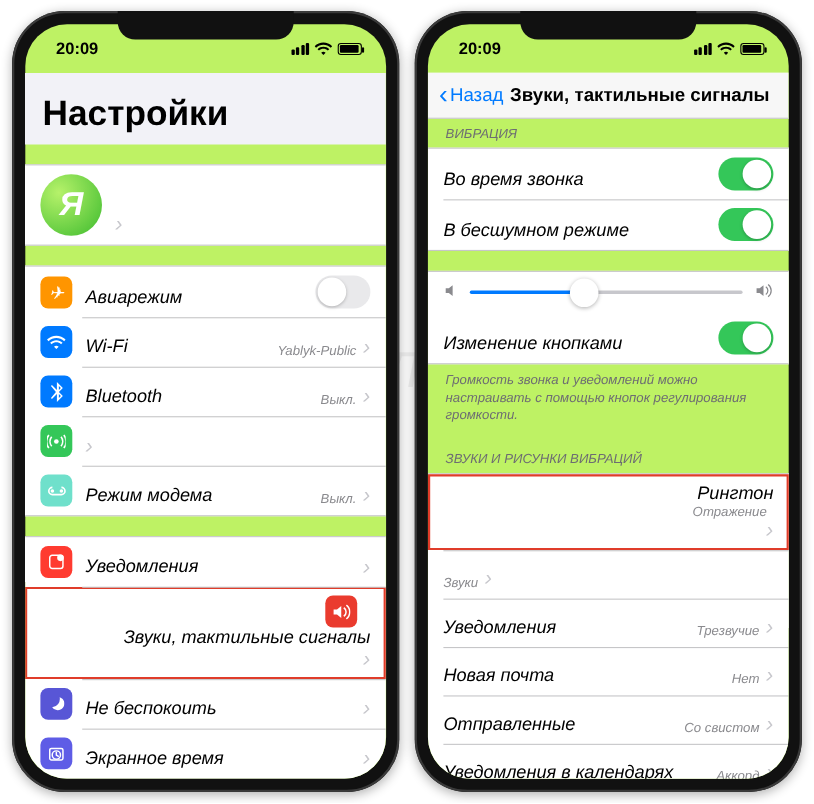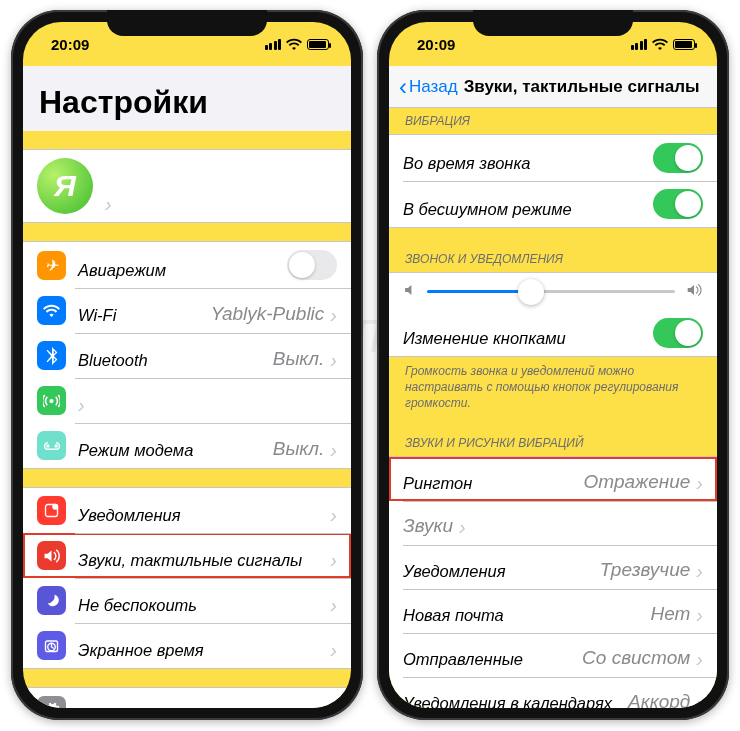--- a/index.html
+++ b/index.html
@@ -18,21 +18,21 @@
     background: #111;
     border-radius: 48px;
     padding: 12px;
     box-shadow: 0 0 0 2px #3a3a3a inset, 0 2px 10px rgba(0,0,0,0.3);
     position: relative;
     overflow: hidden;
   }
   .screen {
     width: 100%;
     height: 100%;
-    background: #fde047;
+    background: #bef264;
     border-radius: 38px;
     overflow: hidden;
     position: relative;
   }
   .notch {
     position: absolute;
     top: 0;
     left: 50%;
     transform: translateX(-50%);
     width: 160px;
@@ -113,36 +113,36 @@
     content:""; position:absolute; left:14px; right:0; top:0; height:0.5px; background:#c6c6c8;
   }
   .row.with-icon + .row.with-icon::before { left:52px; }
   .row .icon {
     width:29px; height:29px; border-radius:7px; margin-right:12px;
     display:flex; align-items:center; justify-content:center; color:#fff;
     flex-shrink:0;
   }
   .row .label { flex:1; font-size:16.5px; color:#000; }
   .row .label .sub { font-size:12px; color:#8a8a8e; display:block; margin-top:1px; }
-  .row .value { font-size:19px; color:#8a8a8e; margin-right:6px; }
+  .row .value { font-size:12px; color:#8a8a8e; margin-right:6px; }
   .chevron { color:#c7c7cc; font-size:20px; line-height:1; }
 
   .toggle {
     width:50px; height:30px; border-radius:15px; position:relative; flex-shrink:0;
   }
   .toggle.on { background:#34c759; }
   .toggle.off { background:#e9e9eb; }
   .toggle .knob {
     position:absolute; top:2px; width:26px; height:26px; background:#fff; border-radius:50%;
     box-shadow:0 1px 3px rgba(0,0,0,0.25);
   }
   .toggle.on .knob { right:2px; }
   .toggle.off .knob { left:2px; }
 
-  .highlight { box-shadow: 0 0 0 2px #e03c2a inset; }
+  .highlight { box-shadow: 0 0 0 2px #e03c2a inset; flex-direction: column; }
 
   .apple-id-row { min-height:70px; }
   .apple-id-avatar {
     width:56px; height:56px; border-radius:50%; margin-right:12px;
     background: radial-gradient(circle at 30% 30%, #b6f26a, #3dbb2e);
     display:flex; align-items:center; justify-content:center;
     color:#fff; font-size:30px; font-weight:600;
   }
   .apple-id-row .label { font-size:20px; }
 
@@ -360,21 +360,20 @@
           <div class="row">
             <div class="label">В бесшумном режиме</div>
             <div class="toggle on">
                 <div class="knob"></div>
               </div>
           </div>
         </div>
       </div>
 
       <div class="group">
-        <div class="group-header">ЗВОНОК И УВЕДОМЛЕНИЯ</div>
         <div class="rows">
           <div class="slider-row">
             <span class="vol-ic">
               <svg width="14" height="14" viewBox="0 0 20 20">
                   <path fill="#8a8a8e" d="M3 7v6h4l5 4V3L7 7H3z"></path>
                 </svg>
             </span>
             <div class="slider-track">
                 <div class="slider-thumb"></div>
               </div>

